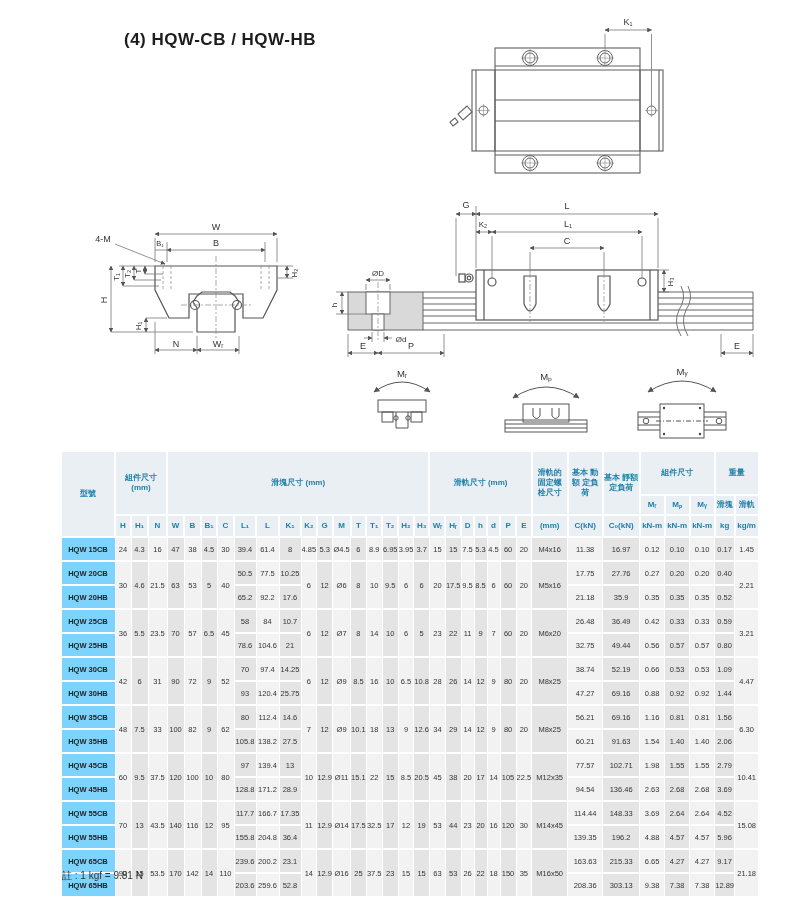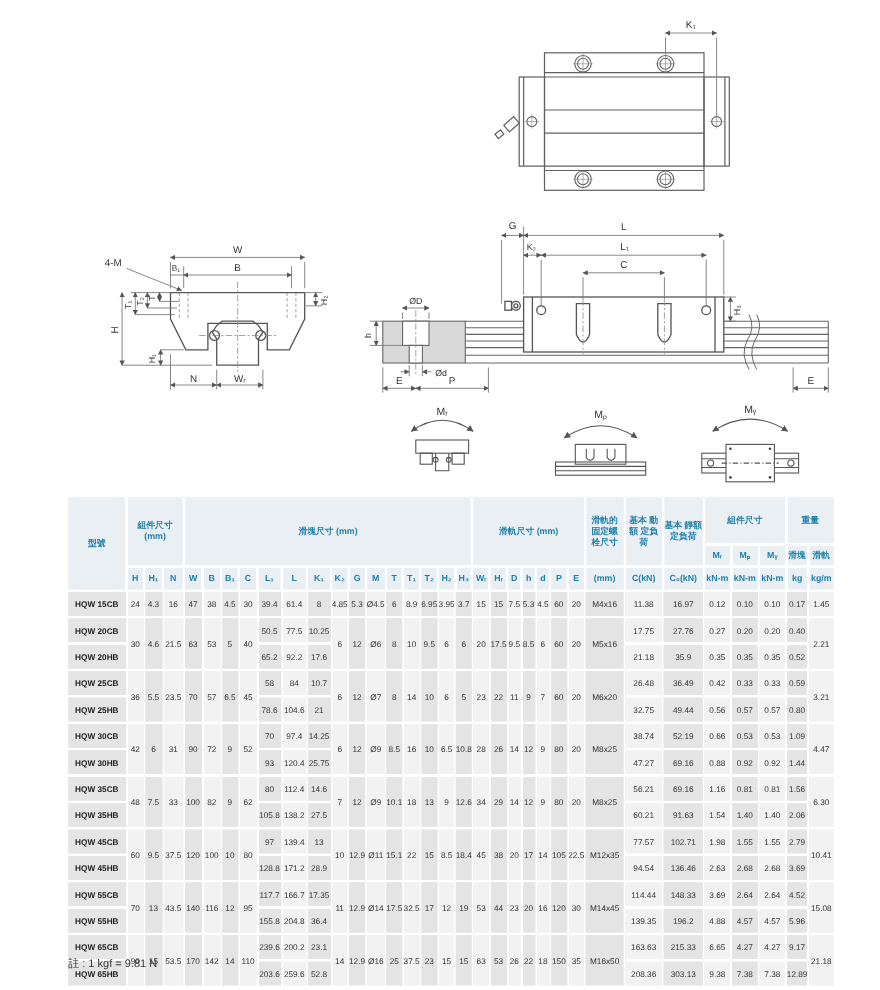--- a/index.html
+++ b/index.html
@@ -14,29 +14,30 @@
   .tablewrap{position:absolute;left:60px;top:450px;}
   table{border-collapse:collapse;table-layout:fixed;}
   th,td{text-align:center;vertical-align:middle;padding:0;overflow:hidden;}
   thead th{background:#eaeff4;color:#1f7fa8;font-weight:bold;font-size:8px;
            border:2px solid #fff;line-height:1.25;padding:1px 0;}
   thead tr.r1 th{height:40px;}
   thead tr.r2 th{height:16px;}
   thead tr.r3 th{height:18px;}
   tbody td{font-size:7.5px;color:#333;height:22px;border:1px solid #fff;
            border-top:2px solid #fff;border-bottom:2px solid #fff;white-space:nowrap;}
-  td.cm{background:#e5e5e5;color:#222;font-weight:bold;}
+  td.cm{background:#7dd3fc;color:#222;font-weight:bold;}
   td.c1{background:#f2f2f2;}
   td.c2{background:#e4e4e4;}
 </style>
 </head>
 <body>
 
 <div class="page">
 
+  <div class="title">(4)  HQW-CB / HQW-HB</div>
 
   <svg class="drawing" style="left:445px;top:8px;" width="245" height="185" viewBox="0 0 245 185">
     <defs>
       <marker id="ar" viewBox="0 0 10 10" refX="9" refY="5" markerWidth="6" markerHeight="6" orient="auto-start-reverse">
           <path d="M0,0L10,5L0,10z" fill="#555"></path>
         </marker>
     </defs>
     <g stroke="#606060" fill="none" stroke-width="1.1">
       <rect x="50" y="40" width="145" height="125"></rect>
       <line x1="50" y1="58" x2="195" y2="58"></line>
@@ -610,21 +611,21 @@
             <td class="c2">97</td>
             <td class="c1">139.4</td>
             <td class="c2">13</td>
             <td class="c1" rowspan="2">10</td>
             <td class="c2" rowspan="2">12.9</td>
             <td class="c1" rowspan="2">Ø11</td>
             <td class="c2" rowspan="2">15.1</td>
             <td class="c1" rowspan="2">22</td>
             <td class="c2" rowspan="2">15</td>
             <td class="c1" rowspan="2">8.5</td>
-            <td class="c2" rowspan="2">18.4</td>
+            <td class="c2" rowspan="2">20.5</td>
             <td class="c1" rowspan="2">45</td>
             <td class="c2" rowspan="2">38</td>
             <td class="c1" rowspan="2">20</td>
             <td class="c2" rowspan="2">17</td>
             <td class="c1" rowspan="2">14</td>
             <td class="c2" rowspan="2">105</td>
             <td class="c1" rowspan="2">22.5</td>
             <td class="c2" rowspan="2">M12x35</td>
             <td class="c1">77.57</td>
             <td class="c2">102.71</td>

